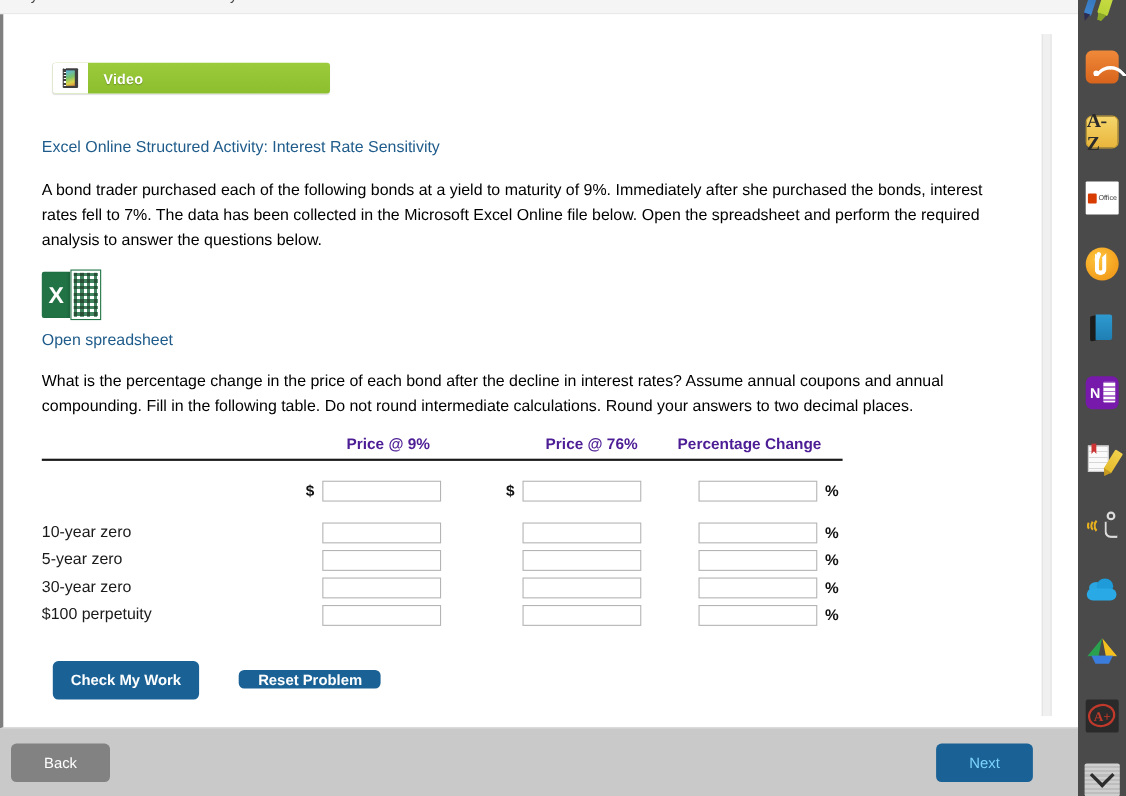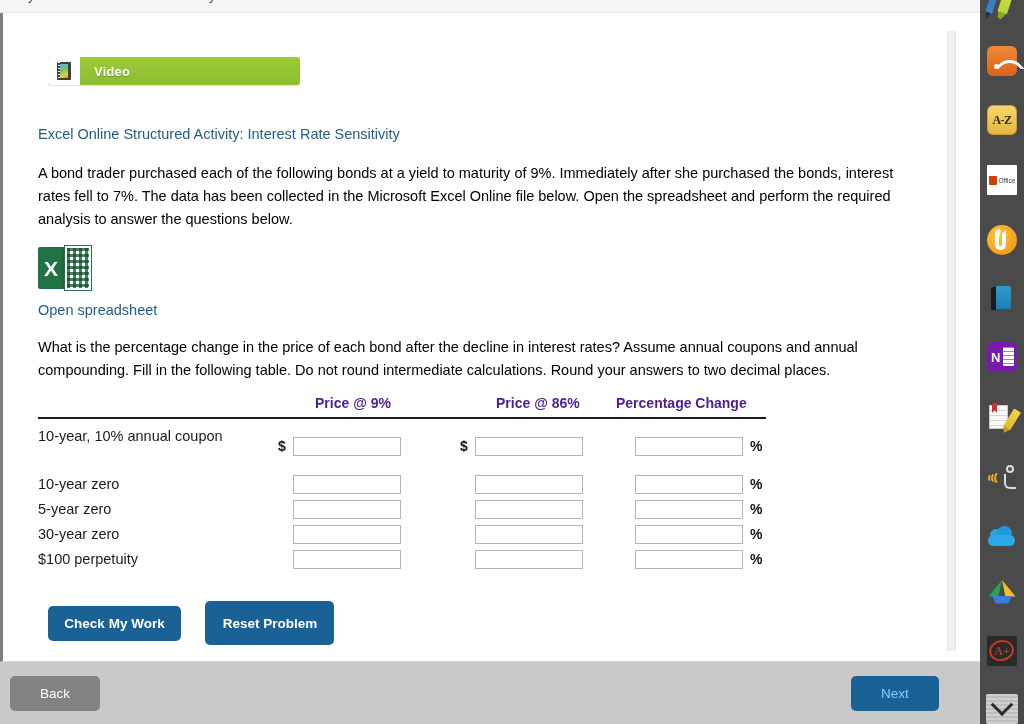--- a/index.html
+++ b/index.html
@@ -299,21 +299,21 @@
     border-radius: 5px;
     color: #ffffff;
     font-family: "Liberation Sans", sans-serif;
     font-size: 13.5px;
     font-weight: bold;
     cursor: pointer;
     padding: 2px;
   }
   .btn-primary { background: #1a6296; }
   .btn-check { width: 133px; height: 35px; }
-  .btn-reset { width: 129px; height: 44px; margin-left: 20px; }
+  .btn-reset { width: 129px; height: 17px; margin-left: 32px; }
 
   
   .bottom-bar {
     position: absolute;
     left: 0;
     top: 662px;
     width: 980px;
     height: 62px;
     background: #c9c9c9;
   }
@@ -422,21 +422,21 @@
     border-bottom-color: transparent;
     border-radius: 16px 0 0 0;
     transform: rotate(45deg);
     transform-origin: left bottom;
   }
   
   .ico-az {
     background: linear-gradient(#f6d66c,#e8b53c);
     border: 1px solid #caa133;
     color: #2b2b2b;
-    font-size: 12px;
+    font-size: 18px;
     font-weight: bold;
     font-family: "Liberation Serif", serif;
     letter-spacing: -.5px;
   }
   
   .ico-office {
     background: #ffffff;
     border-radius: 1px;
     flex-direction: row;
     gap: 2px;
@@ -686,29 +686,28 @@
           <div class="gridpanel"></div>
         </div>
         <a href="#" class="open-spreadsheet">Open spreadsheet</a>
       </div>
 
       <div class="para para-2">What is the percentage change in the price of each bond after the decline in interest rates? Assume annual coupons and annual compounding. Fill in the following table. Do not round intermediate calculations. Round your answers to two decimal places.</div>
 
       <div class="answer-table">
         <div class="at-head">
           <span class="th th-p9">Price @ 9%</span>
-          <span class="th th-p7">Price @ 86%</span>
+          <span class="th th-p7">Price @ 76%</span>
           <span class="th th-pct">Percentage Change</span>
           <span class="at-rule"></span>
         </div>
 
         <div class="at-body">
 
           <div class="at-row tall">
-            <span class="row-label">10-year, 10% annual coupon</span>
             <span class="dollar dollar-a" style="top:13px">$</span>
             <input class="cell-input col-a" style="top: 12px;" type="text" value="">
             <span class="dollar dollar-b" style="top:13px">$</span>
             <input class="cell-input col-b" style="top: 12px;" type="text" value="">
             <input class="cell-input col-c" style="top: 12px;" type="text" value="">
             <span class="pct-sign pct-c" style="top:13px">%</span>
           </div>
 
           <div class="at-row">
             <span class="row-label">10-year zero</span>

